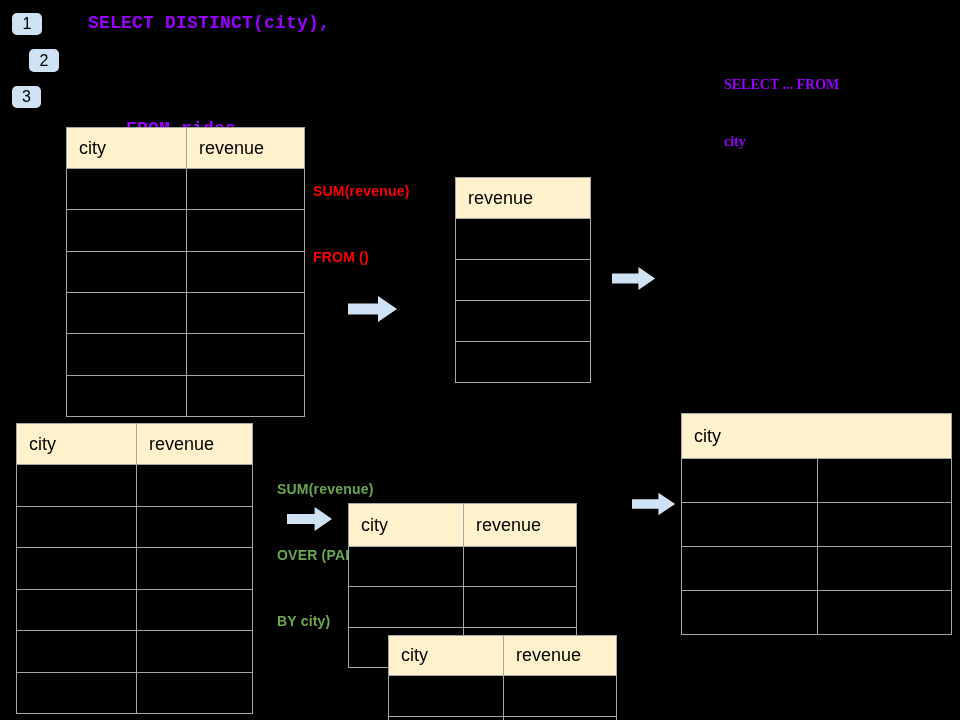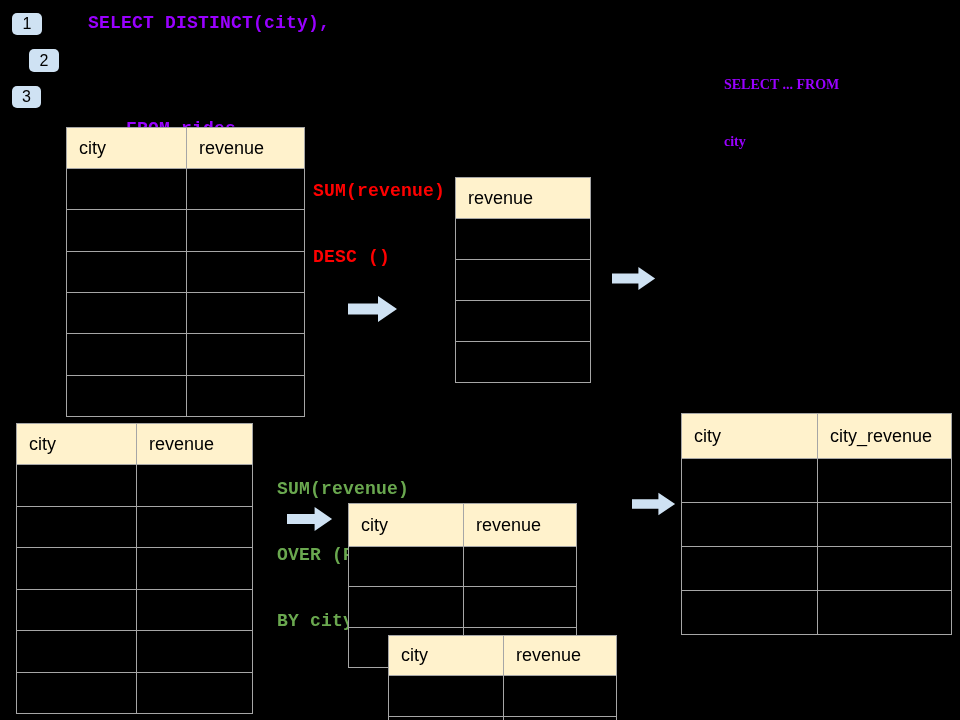--- a/index.html
+++ b/index.html
@@ -32,22 +32,22 @@
   #cl5{left:110px; top:100px;}
   
   #corner-note{
     position:absolute; left:724px; top:37px;
     font-family:Liberation Serif, serif;
     font-weight:bold; font-size:14px; line-height:19px; white-space:pre;
     color:var(--purple,#9900FF);
   }
   
   .annotation{
-    position:absolute; font-family:Liberation Mono, monospace;
-    font-weight:bold; font-size:18px; line-height:22px; white-space:pre; letter-spacing:.2px;
+    position:absolute; font-family:Liberation Sans, sans-serif;
+    font-weight:bold; font-size:14px; line-height:22px; white-space:pre; letter-spacing:.2px;
   }
   #ann-total{left:313px; top:136px;}
   #ann-partition{left:277px; top:434px;}
   
   .tbl{
     position:absolute; box-sizing:border-box; display:flex; flex-direction:column;
     border:1px solid var(--table-border,#A6A6A6); background:#000;
   }
   .thead{display:flex; flex:none; background:var(--table-header-bg,#FFF2CC);}
   .th{
@@ -93,21 +93,21 @@
   <div class="code-line c-purple" id="cl1">SELECT DISTINCT(city),</div>
   <div class="code-line c-purple" id="cl4">FROM rides</div>
 
   <div id="corner-note">
     <div>SELECT ... FROM</div>
     <div>city</div>
   </div>
 
   <div class="annotation c-red" id="ann-total">
     <div>SUM(revenue)</div>
-    <div>DESC ()</div>
+    <div>FROM ()</div>
   </div>
 
   <div class="annotation c-green" id="ann-partition">
     <div>SUM(revenue)</div>
     <div>OVER (PARTITION</div>
     <div>BY city)</div>
   </div>
 
   <div class="tbl" id="t1">
     <div class="thead">
@@ -235,21 +235,20 @@
       </div>
   </div>
 
   <svg class="arrow" id="arrow4" viewBox="0 0 50 28" preserveAspectRatio="none">
     <polygon points="0,8.5 30,8.5 30,1 49,14 30,27 30,19.5 0,19.5"></polygon>
   </svg>
 
   <div class="tbl" id="t6">
     <div class="thead">
       <div class="th col-a">city</div>
-      <div class="th col-b">city_revenue</div>
     </div>
     <div class="trow">
         <div class="td col-a"></div>
         <div class="td col-b"></div>
       </div>
     <div class="trow">
         <div class="td col-a"></div>
         <div class="td col-b"></div>
       </div>
     <div class="trow">

